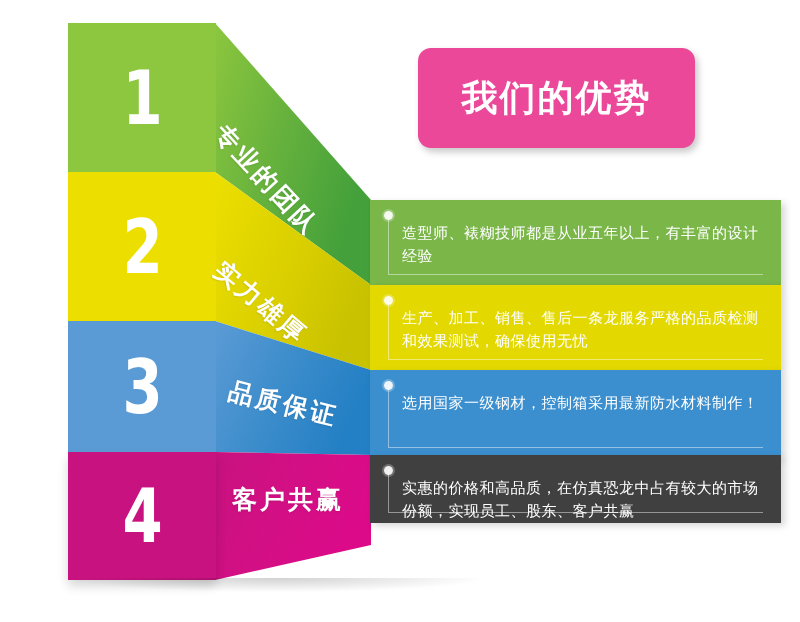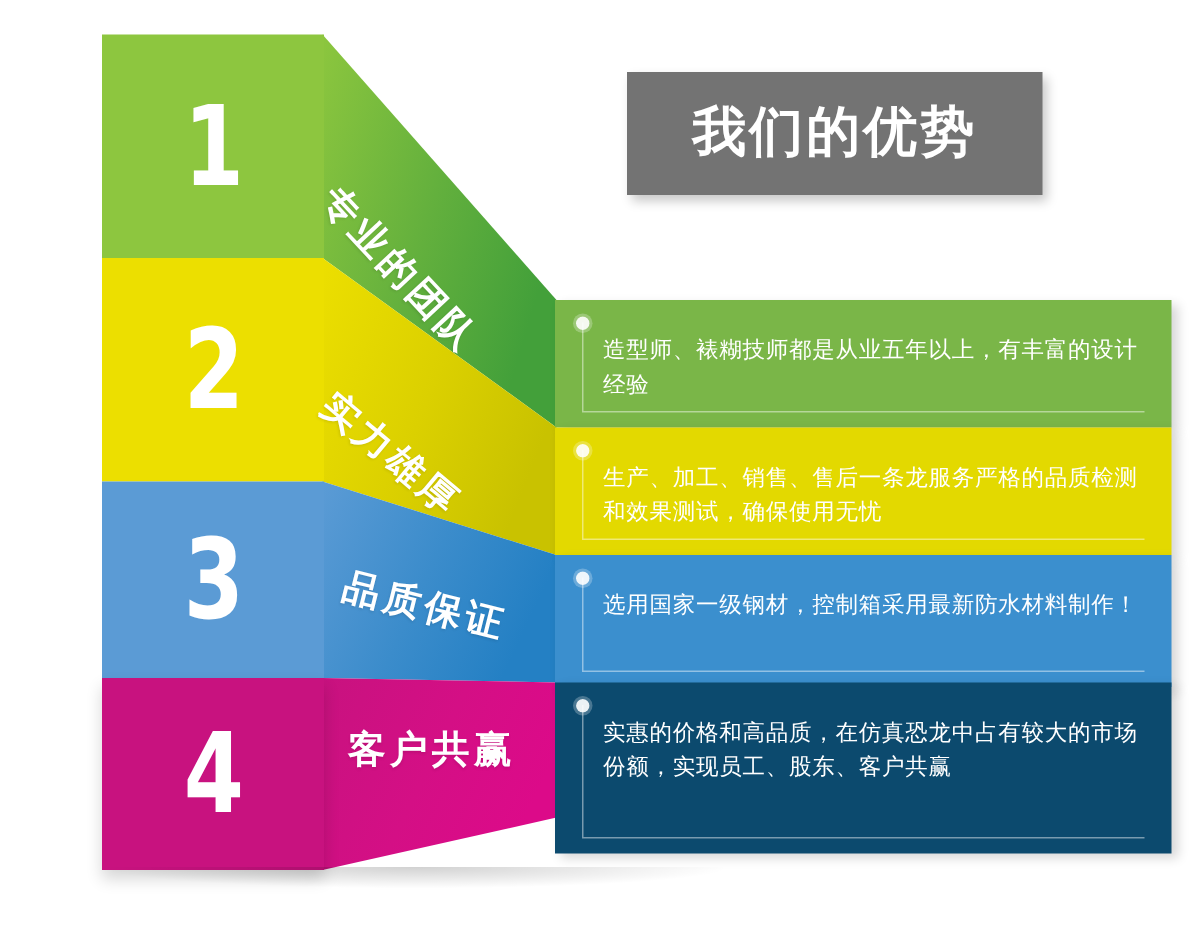--- a/index.html
+++ b/index.html
@@ -22,26 +22,27 @@
     height: 622px;
     background: #ffffff;
   }
 
   
   .title-banner {
     position: absolute;
     left: 418px;
     top: 48px;
     width: 277px;
-    height: 82px;
-    background: #737373;
+    height: 100px;
+    background: #ec4899;
     box-shadow: 3px 4px 7px rgba(0,0,0,0.22);
     display: flex;
     align-items: center;
     justify-content: center;
+    border-radius: 13px;
   }
   .title-banner .title-text {
     color: #ffffff;
     font-size: 36px;
     font-weight: bold;
     letter-spacing: 2px;
     line-height: 1;
     white-space: nowrap;
   }
 
@@ -97,21 +98,21 @@
   .desc-panel {
     position: absolute;
     left: 370px;
     width: 365px;
     box-shadow: 4px 3px 7px rgba(0,0,0,0.16);
     padding-left: 46px;
   }
   .dp1 { top: 200px; height: 85px;  background: #7ab648; }
   .dp2 { top: 285px; height: 85px;  background: #e3d900; }
   .dp3 { top: 370px; height: 88px;  background: #3b8fce; }
-  .dp4 { top: 455px; height: 114px;  background: #0c4a6e; }
+  .dp4 { top: 455px; height: 68px;  background: #404040; }
 
   .desc-bracket {
     position: absolute;
     left: 18px;
     top: 15px;
     right: 18px;
     bottom: 10px;
     border-left: 1px solid rgba(255,255,255,0.45);
     border-bottom: 1px solid rgba(255,255,255,0.45);
   }

